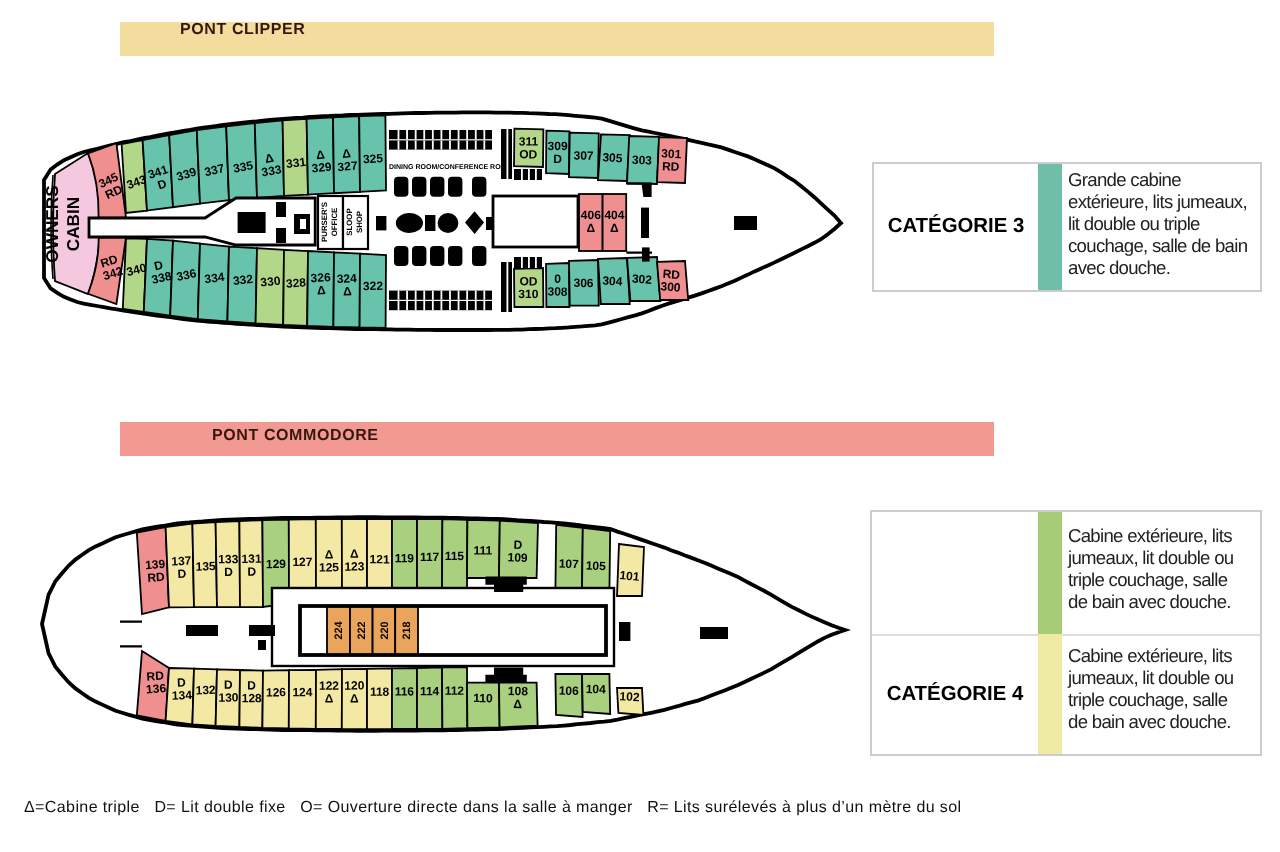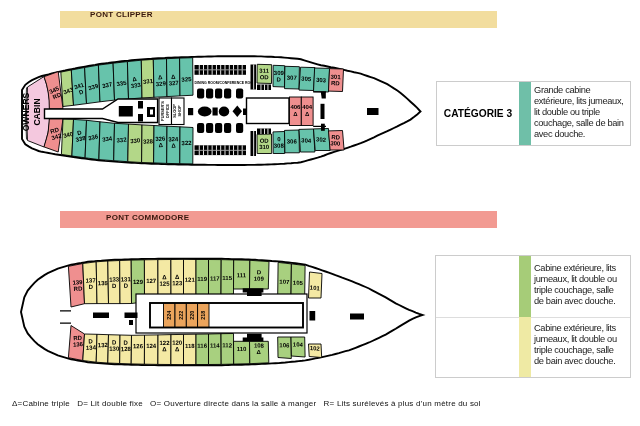--- a/index.html
+++ b/index.html
@@ -313,17 +313,18 @@
  <div class="abs" style="left:97px;top:3px;width:110px;font-size:9.3px;line-height:11.1px;color:#222;letter-spacing:-0.35px;white-space:nowrap">Grande cabine<br>extérieure, lits jumeaux,<br>lit double ou triple<br>couchage, salle de bain<br>avec douche.</div>
 </div>
 
 <div class="abs" style="left:435px;top:255px;width:194px;height:121px;border:1px solid #ccc">
  <div class="abs" style="left:0;top:0;width:194px;height:61px;border-bottom:1px solid #ddd">
   <div class="abs" style="left:83px;top:0;width:12px;height:61px;background:#a6cc78"></div>
   <div class="abs" style="left:98px;top:7px;width:110px;font-size:9.3px;line-height:11.1px;color:#222;letter-spacing:-0.35px;white-space:nowrap">Cabine extérieure, lits<br>jumeaux, lit double ou<br>triple couchage, salle<br>de bain avec douche.</div>
  </div>
  <div class="abs" style="left:0;top:61px;width:194px;height:60px">
   <div class="abs" style="left:83px;top:0;width:12px;height:60px;background:#efeaa4"></div>
+  <div class="abs" style="left:0;top:0;width:83px;height:60px;display:flex;align-items:center;justify-content:center;font-size:10.2px;font-weight:bold">CATÉGORIE 4</div>
   <div class="abs" style="left:98px;top:6px;width:110px;font-size:9.3px;line-height:11.1px;color:#222;letter-spacing:-0.35px;white-space:nowrap">Cabine extérieure, lits<br>jumeaux, lit double ou<br>triple couchage, salle<br>de bain avec douche.</div>
  </div>
 </div>
 
 <div class="abs" style="left:12px;top:399px;font-size:8px;color:#111;white-space:nowrap;letter-spacing:0.2px">Δ=Cabine triple&nbsp;&nbsp;&nbsp;D= Lit double fixe&nbsp;&nbsp;&nbsp;O= Ouverture directe dans la salle à manger&nbsp;&nbsp;&nbsp;R= Lits surélevés à plus d’un mètre du sol</div>
 
 </body></html>

